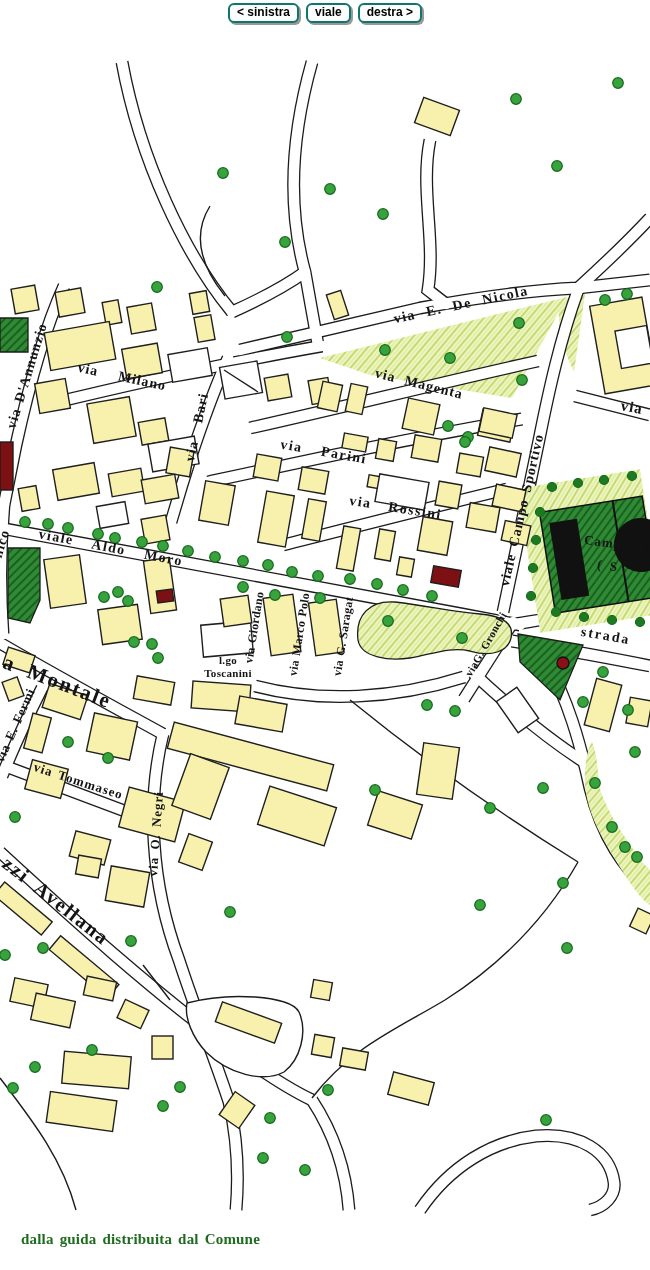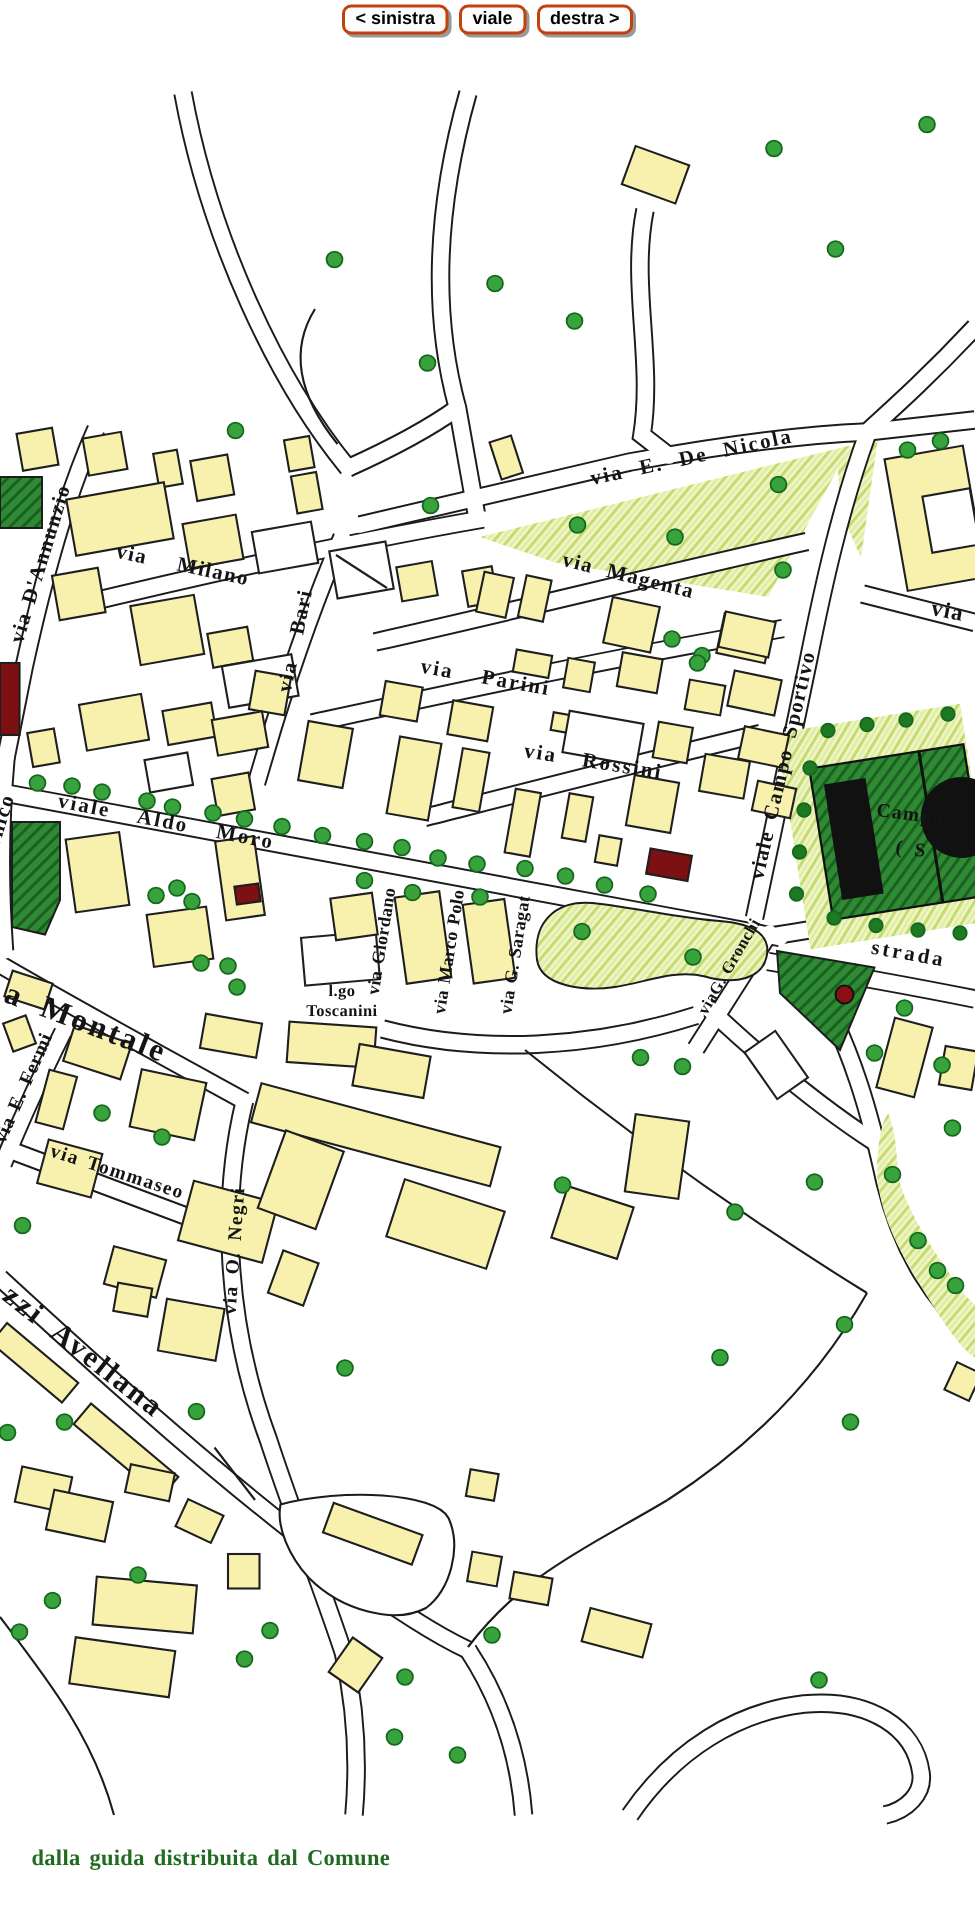--- a/index.html
+++ b/index.html
@@ -1,21 +1,21 @@
 <!DOCTYPE html>
 <html><head>
 <meta charset="utf-8">
 <style>
   html,body{margin:0;padding:0;background:#fff;}
   #page{position:relative;width:650px;height:1270px;background:#fff;overflow:hidden;
         font-family:"Liberation Sans",sans-serif;}
   #toolbar{position:absolute;top:3px;left:0;width:650px;display:flex;gap:7px;
            justify-content:center;z-index:5;}
   .tb-btn{font-family:"Liberation Sans",sans-serif;font-weight:bold;font-size:12px;
-          color:#000;background:#fdfdfd;border:2px solid #c2410c;border-radius:6px;
+          color:#000;background:#fdfdfd;border:2px solid #0f766e;border-radius:6px;
           padding:1px 7px 2px 7px;box-shadow:2px 2px 0 #999;cursor:pointer;line-height:13px;}
   #map-wrap{position:absolute;top:0;left:0;width:650px;height:1270px;z-index:1;}
   #caption{position:absolute;top:1231px;left:21px;z-index:5;
            font-family:"Liberation Serif",serif;font-weight:bold;font-size:15px;
            letter-spacing:.2px;word-spacing:2px;}
   svg text{font-family:"Liberation Serif",serif;font-weight:bold;}
 </style>
 </head>
 <body>
 

